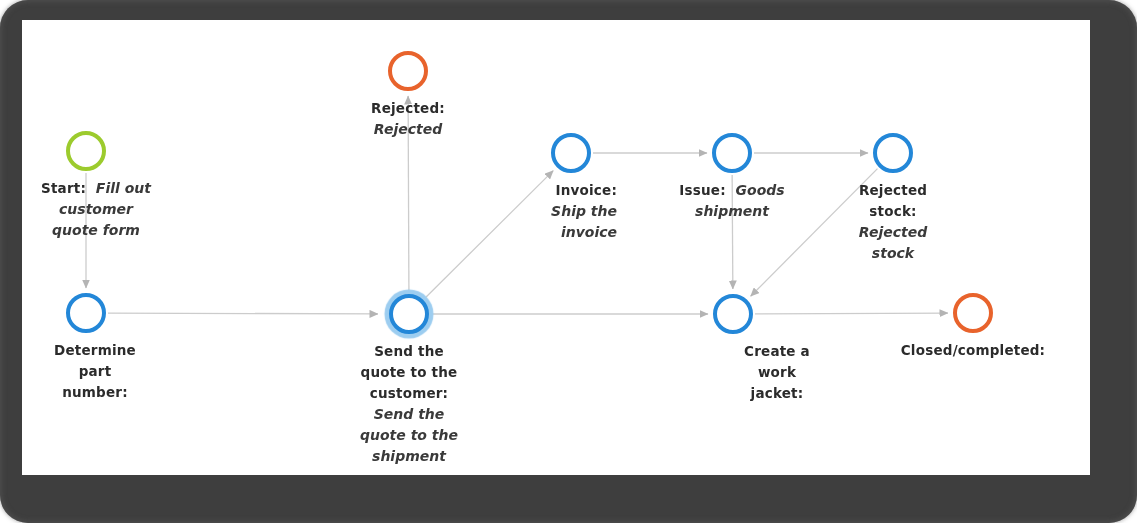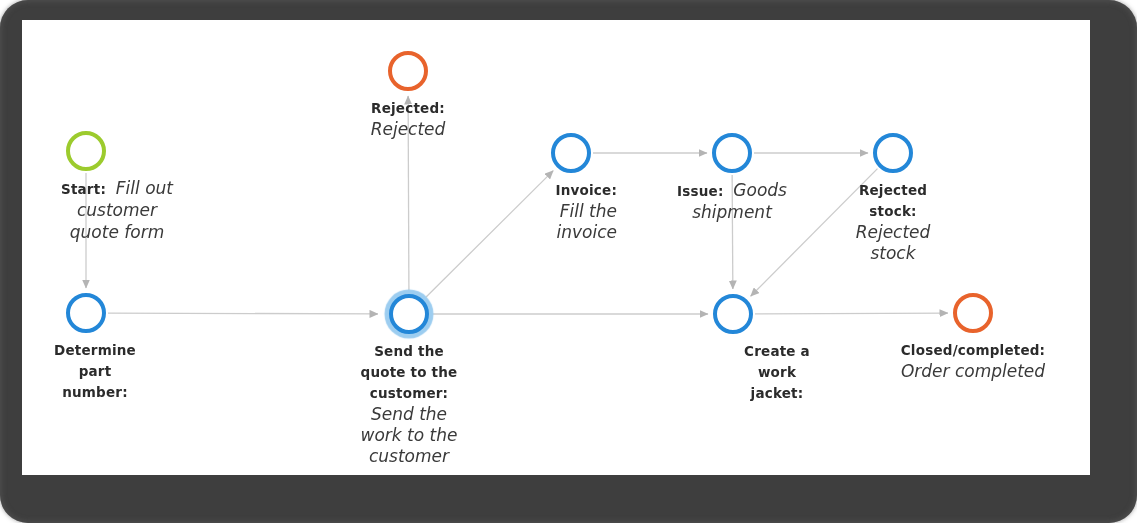--- a/index.html
+++ b/index.html
@@ -25,21 +25,21 @@
     background:#ffffff;border:4px solid #2387d8;box-sizing:content-box;
     cursor:pointer;
   }
   .node-circle.halo{box-shadow:0 0 1px 4.5px #9ccdf0;}
   .node-label{
     position:absolute;text-align:center;
     color:#2b2b2b;font-size:13.5px;font-weight:bold;line-height:21px;
     letter-spacing:.2px;
   }
   .node-label .desc{
-    font-weight:normal;font-style:italic;font-size:17px;color:#3a3a3a;
+    font-weight:bold;font-style:italic;font-size:14px;color:#3a3a3a;
     line-height:21px;letter-spacing:0;
   }
   .node-label .desc.stacked{display:block;}
 </style>
 </head>
 <body>
 
 <div id="page">
   <div class="frame"></div>
   <div class="canvas"></div>
@@ -57,31 +57,31 @@
         <line x1="431" y1="314" x2="708" y2="314" stroke="#cccccc" stroke-width="1.3" marker-end="url(#arrow)"></line>
         <line x1="593" y1="153" x2="707" y2="153" stroke="#cccccc" stroke-width="1.3" marker-end="url(#arrow)"></line>
         <line x1="754" y1="153" x2="868" y2="153" stroke="#cccccc" stroke-width="1.3" marker-end="url(#arrow)"></line>
         <line x1="732.1366433269934" y1="174.99957564593436" x2="732.8447234920529" y2="289.00048222052914" stroke="#cccccc" stroke-width="1.3" marker-end="url(#arrow)"></line>
         <line x1="877.4921882113962" y1="168.60473561228258" x2="750.6225133961407" y2="296.2673458951334" stroke="#cccccc" stroke-width="1.3" marker-end="url(#arrow)"></line>
         <line x1="754.9998090302644" y1="313.90833412904055" x2="948.0002170110632" y2="313.10416576245393" stroke="#cccccc" stroke-width="1.3" marker-end="url(#arrow)"></line>
       </g>
   </svg>
   <div id="node-layer">
       <div class="node-circle" style="left: 66px; top: 131px; border-color: rgb(156, 203, 45);"></div>
-      <div class="node-label" style="left: 59px; top: 178px; width: 116px;"><span class="name">Start:</span>&nbsp; <span class="desc">Fill out customer quote form</span></div>
+      <div class="node-label" style="left: 38px; top: 178px; width: 116px;"><span class="name">Start:</span>&nbsp; <span class="desc">Fill out customer quote form</span></div>
       <div class="node-circle" style="left: 66px; top: 293px; border-color: rgb(35, 135, 216);"></div>
       <div class="node-label" style="left: 49px; top: 340px; width: 92px;"><span class="name">Determine part number:</span></div>
       <div class="node-circle" style="left: 388px; top: 51px; border-color: rgb(232, 99, 44);"></div>
       <div class="node-label" style="left: 353px; top: 98px; width: 110px;"><span class="name">Rejected:</span><span class="desc stacked">Rejected</span></div>
       <div class="node-circle halo" style="left: 389px; top: 294px; border-color: rgb(35, 135, 216);"></div>
-      <div class="node-label" style="left: 356px; top: 341px; width: 106px;"><span class="name">Send the quote to the customer:</span><span class="desc stacked">Send the work to the customer</span></div>
+      <div class="node-label" style="left: 356px; top: 341px; width: 106px;"><span class="name">Send the quote to the customer:</span><span class="desc stacked">Send the quote to the shipment</span></div>
       <div class="node-circle" style="left: 551px; top: 133px; border-color: rgb(35, 135, 216);"></div>
-      <div class="node-label" style="left: 525px; top: 180px; width: 92px; text-align: right;"><span class="name">Invoice:</span><span class="desc stacked">Fill the invoice</span></div>
+      <div class="node-label" style="left: 525px; top: 180px; width: 92px; text-align: right;"><span class="name">Invoice:</span><span class="desc stacked">Ship the invoice</span></div>
       <div class="node-circle" style="left: 712px; top: 133px; border-color: rgb(35, 135, 216);"></div>
       <div class="node-label" style="left: 677px; top: 180px; width: 110px;"><span class="name">Issue:</span>&nbsp; <span class="desc">Goods shipment</span></div>
       <div class="node-circle" style="left: 873px; top: 133px; border-color: rgb(35, 135, 216);"></div>
       <div class="node-label" style="left: 840px; top: 180px; width: 106px;"><span class="name">Rejected stock:</span><span class="desc stacked">Rejected stock</span></div>
       <div class="node-circle" style="left: 713px; top: 294px; border-color: rgb(35, 135, 216);"></div>
       <div class="node-label" style="left: 691px; top: 341px; width: 84px; margin-left: 44px;"><span class="name">Create a work jacket:</span></div>
       <div class="node-circle" style="left: 953px; top: 293px; border-color: rgb(232, 99, 44);"></div>
-      <div class="node-label" style="left: 888px; top: 340px; width: 170px;"><span class="name">Closed/completed:</span><span class="desc stacked">Order completed</span></div>
+      <div class="node-label" style="left: 888px; top: 340px; width: 170px;"><span class="name">Closed/completed:</span></div>
     </div>
 </div>
 
 </body></html>

